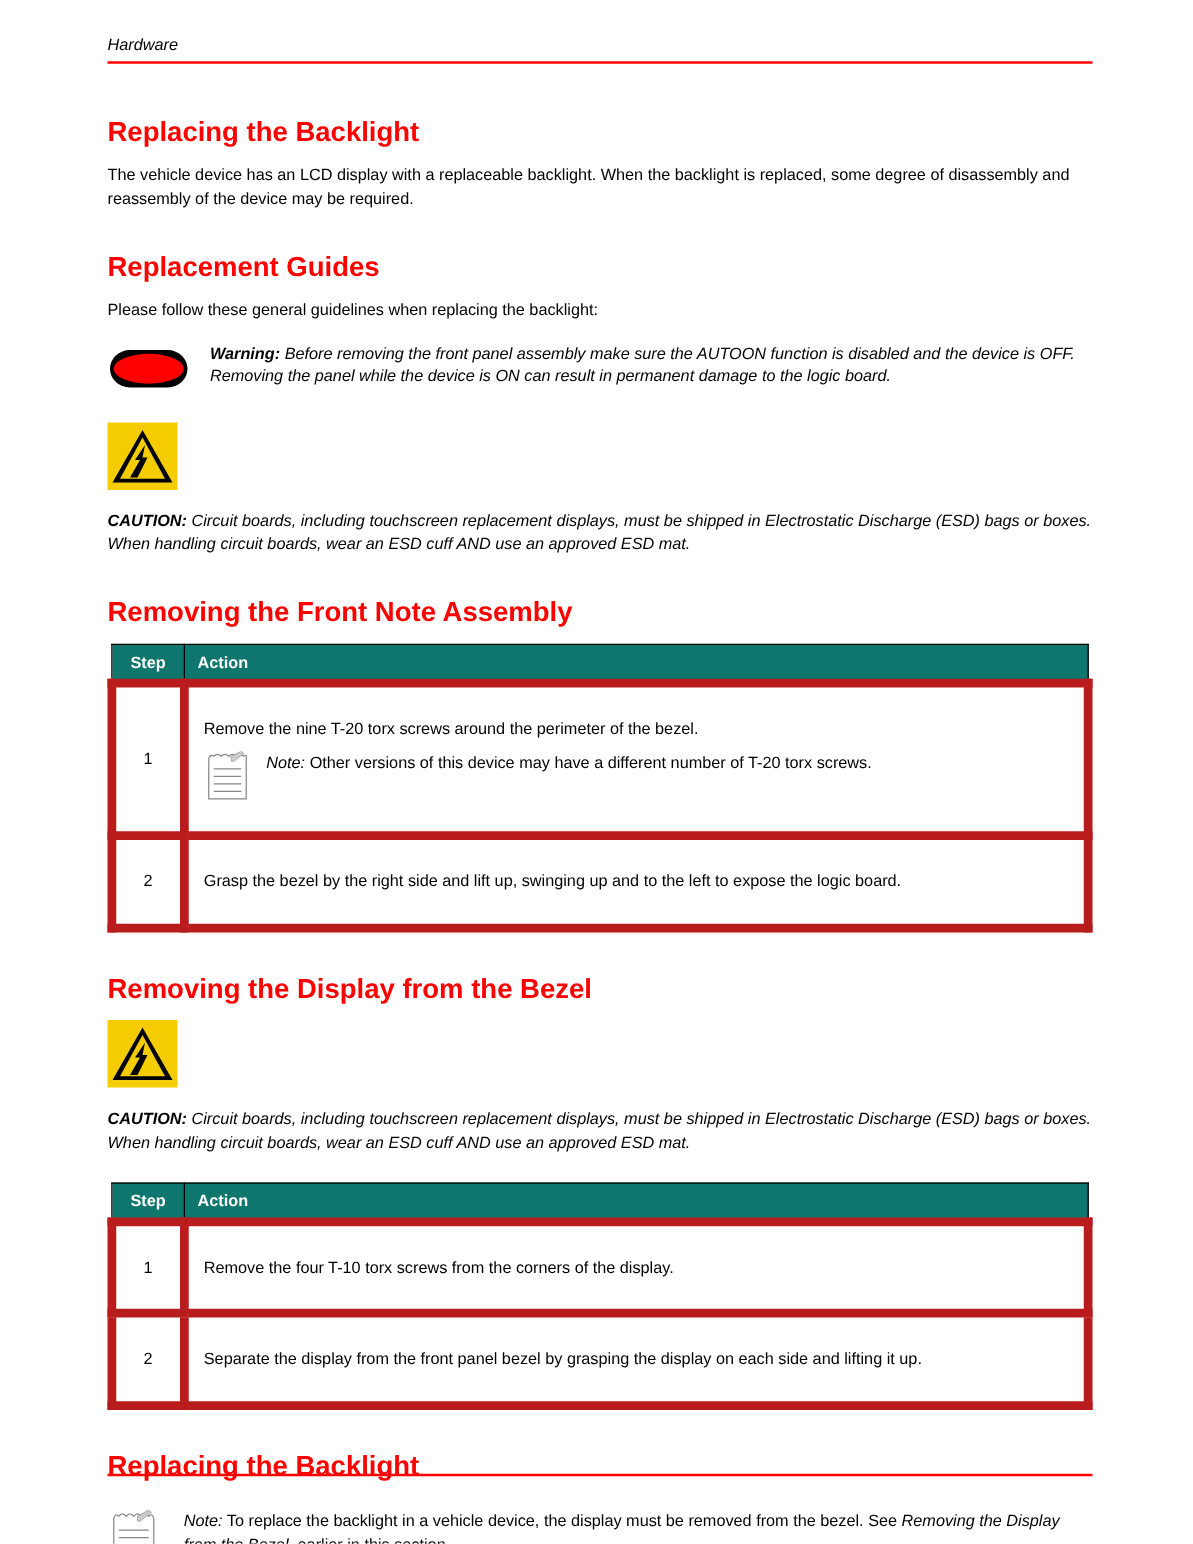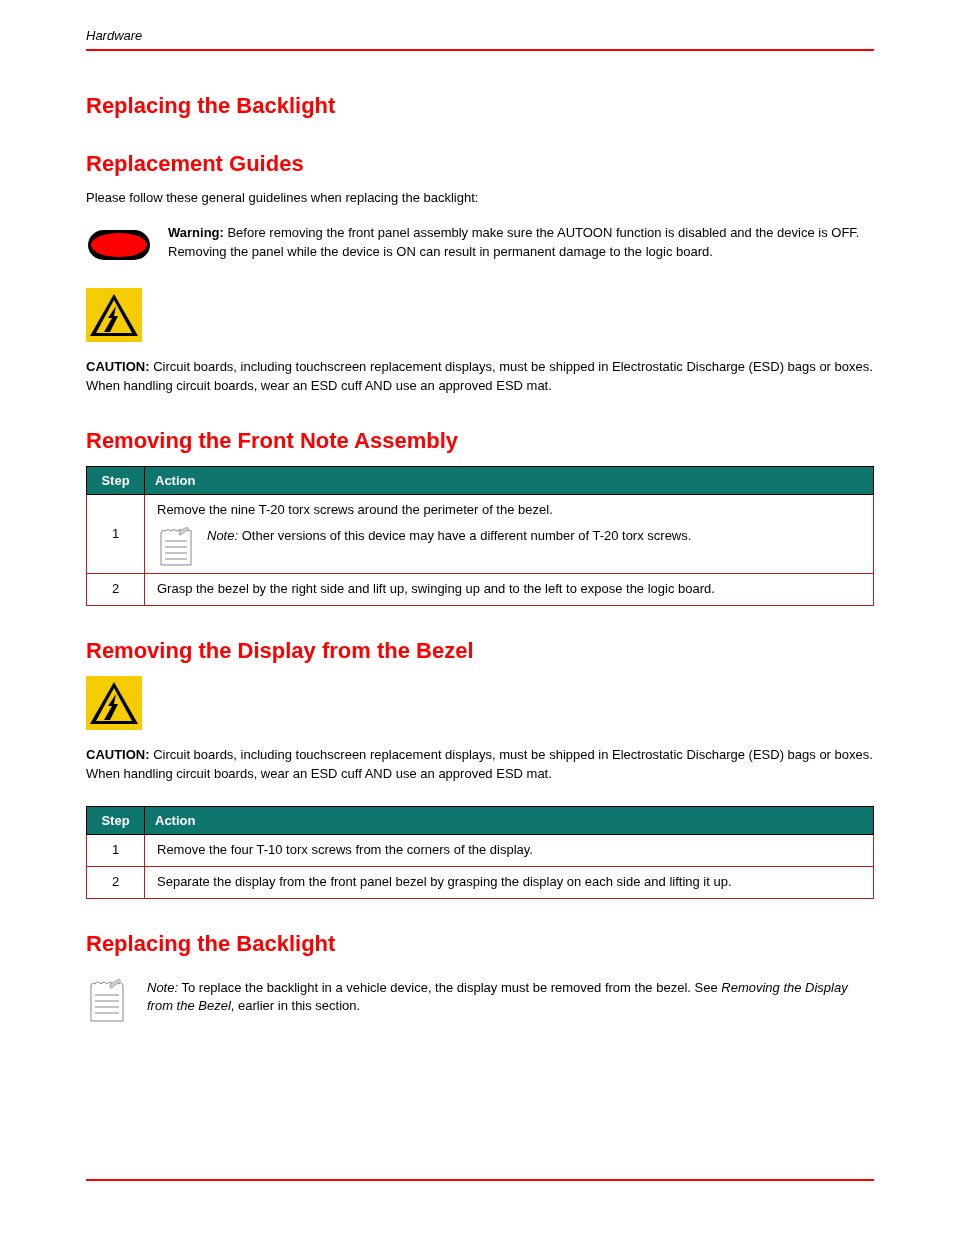--- a/index.html
+++ b/index.html
@@ -43,20 +43,21 @@
     font-size: 13px;
     line-height: 1.45;
   }
   .label-strong { font-weight: bold; }
 
   .warning-block, .esd-block, .note-block {
     display: flex;
     align-items: flex-start;
     gap: 16px;
     margin: 14px 0 18px 0;
+    font-style: italic;
   }
   .warning-block { margin-top: 16px; margin-bottom: 22px; }
   .esd-block { margin-top: 8px; margin-bottom: 22px; flex-direction: column; }
 
   .warning-icon {
     flex: 0 0 auto;
     width: 66px;
     height: 42px;
     position: relative;
   }
@@ -90,22 +91,22 @@
     background: #0f766e;
     color: #ffffff;
     font-size: 13px;
     font-weight: bold;
     text-align: left;
     padding: 6px 10px;
     border: 1px solid #000;
   }
   table.steps th.step-col { width: 58px; text-align: center; }
   table.steps td {
-    border: 1px solid #b91c1c;
-    padding: 6px 12px;
+    border: 7px solid #b91c1c;
+    padding: 24px 12px;
     font-size: 13px;
     line-height: 1.45;
     vertical-align: top;
   }
   table.steps td.step-num {
     text-align: center;
     vertical-align: middle;
     font-size: 13px;
   }
   .cell-note {
@@ -145,20 +146,21 @@
 </style>
 </head>
 <body>
 
 <div class="running-head">Hardware</div>
 <div class="header-rule"></div>
 
 <div class="content">
 
   <h2 class="section first">Replacing the Backlight</h2>
+  <p class="para">The vehicle device has an LCD display with a replaceable backlight. When the backlight is replaced, some degree of disassembly and reassembly of the device may be required.</p>
 
   <h2 class="section">Replacement Guides</h2>
   <p class="para">Please follow these general guidelines when replacing the backlight:</p>
 
   <div class="warning-block">
     <div class="warning-icon">
       <svg width="66" height="42" viewBox="0 0 66 42">
         <rect x="2" y="6" width="62" height="30" rx="16" ry="16" fill="#000"></rect>
         <ellipse cx="33" cy="21" rx="28" ry="12" fill="#ff0000"></ellipse>
       </svg>

